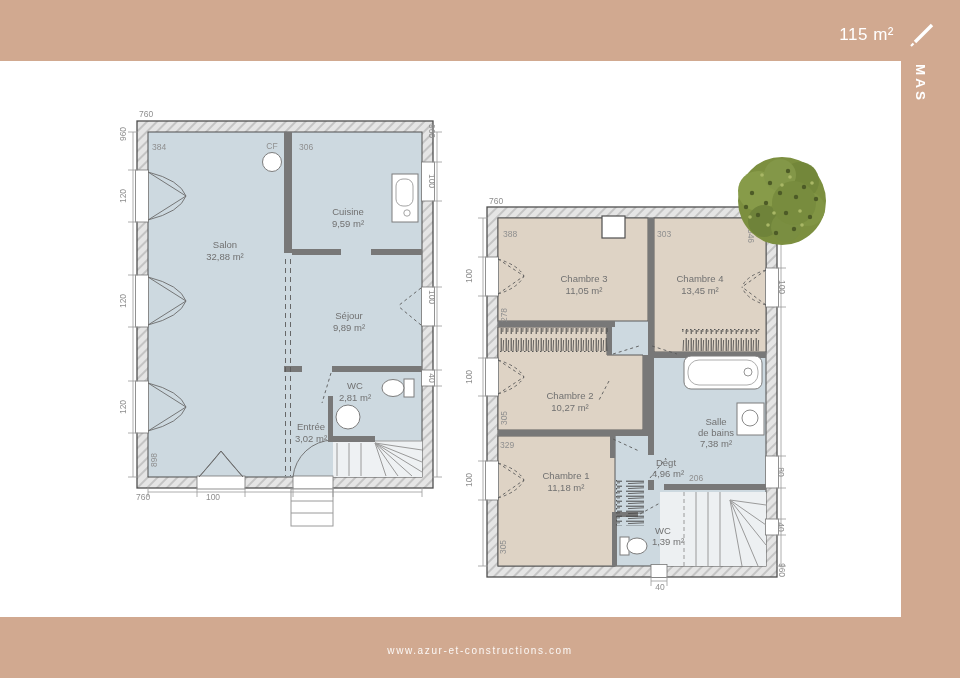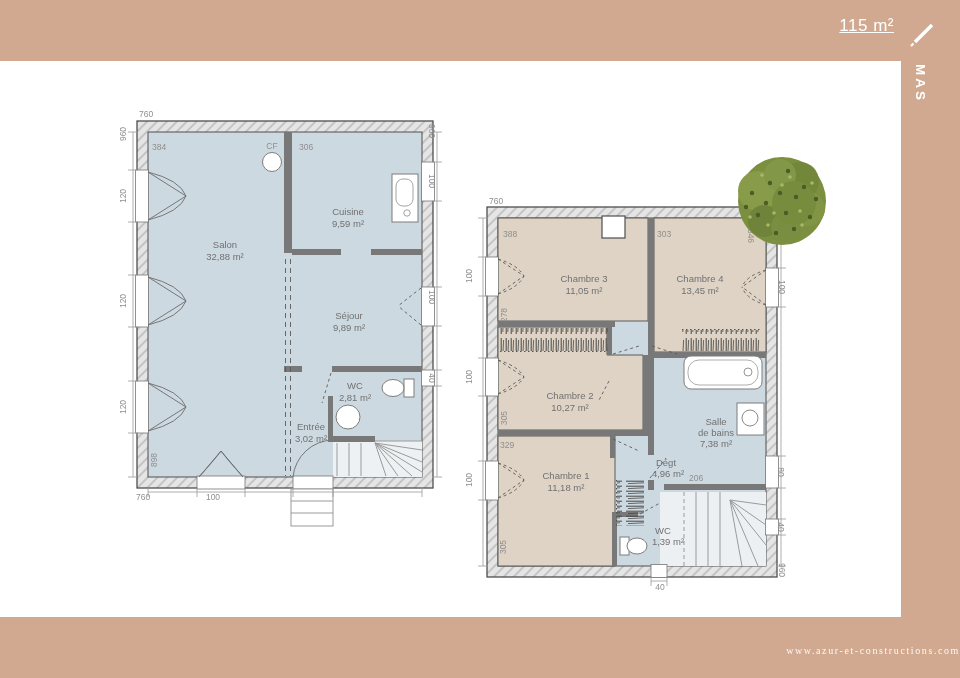--- a/index.html
+++ b/index.html
@@ -2,25 +2,25 @@
 <html><head>
 <meta charset="utf-8">
 <style>
   html,body{margin:0;padding:0;}
   body{width:960px;height:678px;position:relative;background:#fff;overflow:hidden;
        font-family:"Liberation Sans","DejaVu Sans",sans-serif;}
   .band{position:absolute;background:#d1a990;}
   #band-top{left:0;top:0;width:960px;height:61px;}
   #band-right{right:0;top:0;width:59px;height:678px;}
   #band-bottom{left:0;bottom:0;width:960px;height:61px;}
-  .area-label{position:absolute;top:16px;right:66px;color:#ffffff;font-size:17px;letter-spacing:.5px;text-decoration:underline;}
+  .area-label{position:absolute;top:25px;right:66px;color:#ffffff;font-size:17px;letter-spacing:.5px;}
   .brand{position:absolute;left:913px;top:64px;color:#ffffff;font-size:13.5px;font-weight:600;
          letter-spacing:3px;writing-mode:vertical-rl;}
-  .website{position:absolute;left:0;right:0;top:645px;text-align:right;color:rgba(255,255,255,.92);
-           font-size:10px;letter-spacing:1.6px;font-family:Liberation Serif, serif;}
+  .website{position:absolute;left:0;right:0;top:645px;text-align:center;color:rgba(255,255,255,.92);
+           font-size:10px;letter-spacing:1.6px;}
   #pencil{position:absolute;left:908px;top:20px;}
   #plans{position:absolute;left:0;top:0;}
   text{font-family:"Liberation Sans","DejaVu Sans",sans-serif;}
   .dim{font-size:8.5px;fill:#8f8f8f;}
   .lbl{font-size:8.5px;fill:#8f8f8f;}
   .room{font-size:9.5px;fill:#717171;}
   .thin{stroke:#6b6b6b;stroke-width:.9;fill:none;}
   .dash{stroke:#5a5a5a;stroke-width:.9;fill:none;stroke-dasharray:3,3;}
   .tick{stroke:#9a9a9a;stroke-width:.8;}
   .stair{stroke:#9a9a9a;stroke-width:1;}

